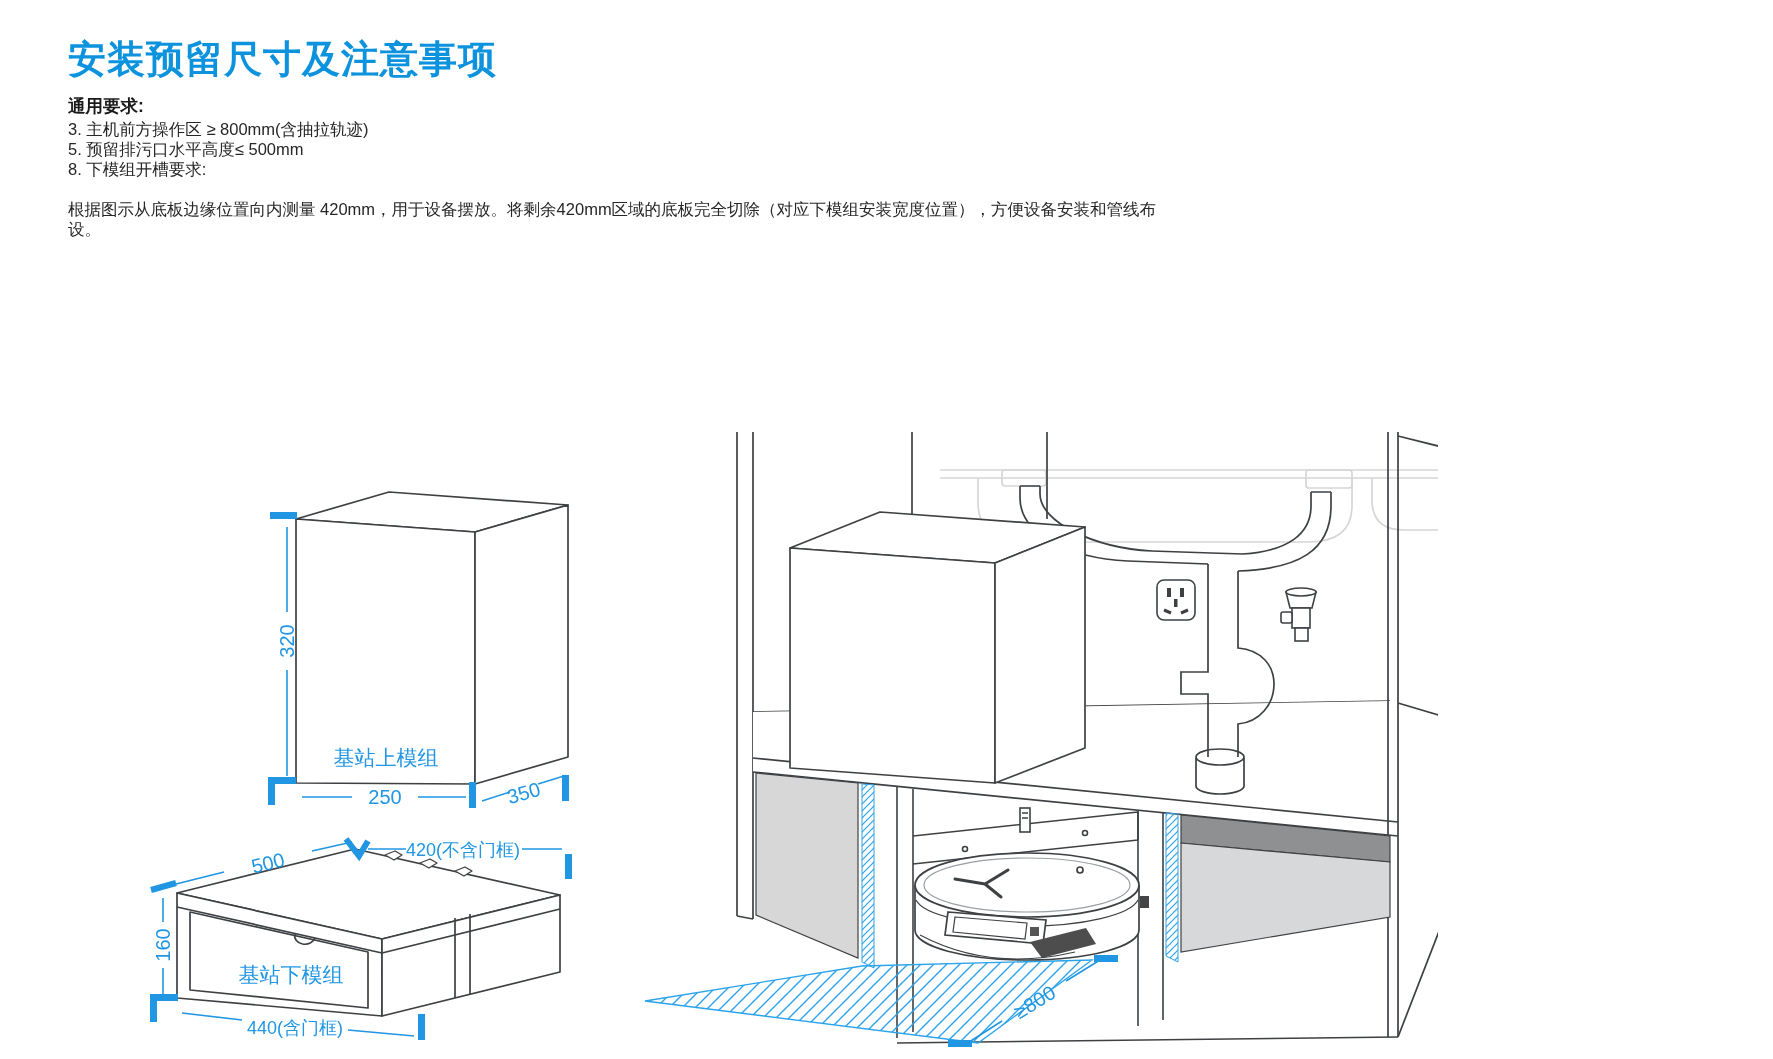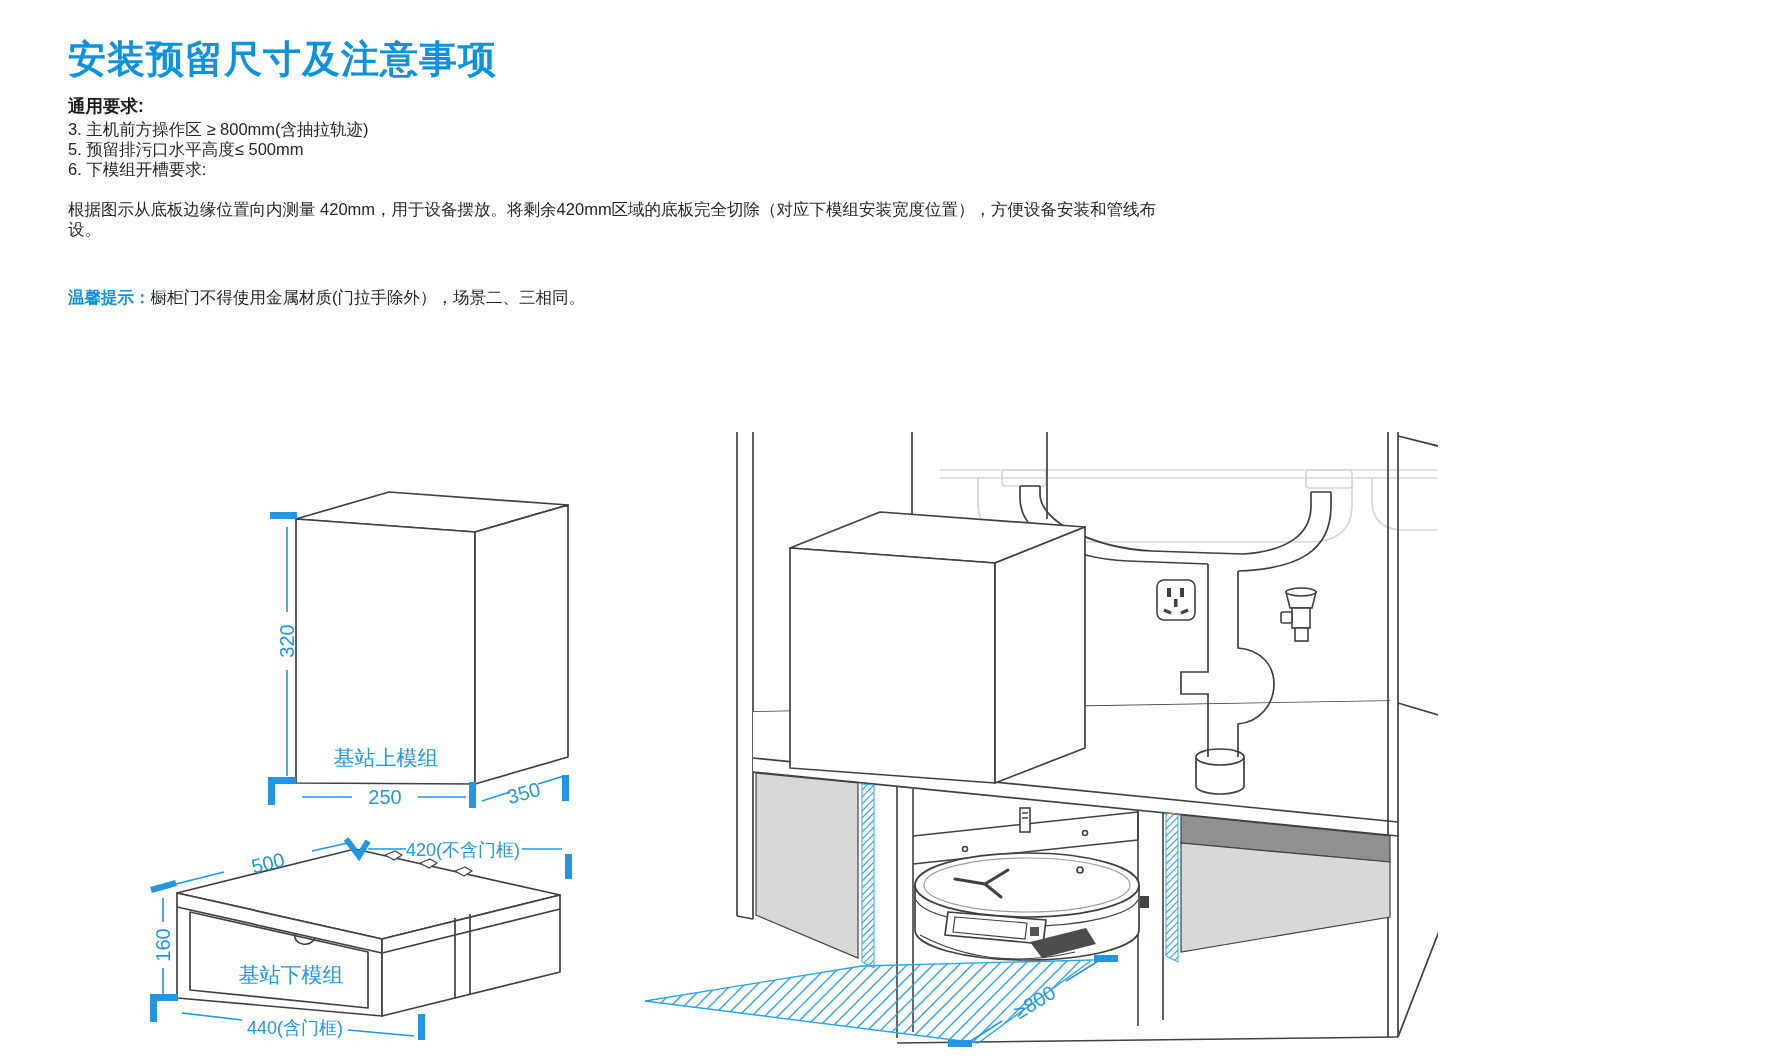--- a/index.html
+++ b/index.html
@@ -21,27 +21,24 @@
 <body>
 
 <div class="canvas">
 
   <div class="page-title">安装预留尺寸及注意事项</div>
   <div class="req-heading">通用要求:</div>
 
   <div class="req-list">
     <div>3. 主机前方操作区 ≥ 800mm(含抽拉轨迹)</div>
     <div>5. 预留排污口水平高度≤ 500mm</div>
-    <div>6. 下模组开槽要求:</div>
+    <div>8. 下模组开槽要求:</div>
     <div class="req-note">根据图示从底板边缘位置向内测量 420mm，用于设备摆放。将剩余420mm区域的底板完全切除（对应下模组安装宽度位置），方便设备安装和管线布设。</div>
   </div>
 
-  <div class="tip">
-    <b>温馨提示：</b><span>橱柜门不得使用金属材质(门拉手除外），场景二、三相同。</span>
-  </div>
 
   <svg style="position:absolute;left:230px;top:430px" width="360" height="400" viewBox="230 430 360 400">
     <g fill="none" stroke="#3e4144" stroke-width="1.7" stroke-linejoin="round">
       <polygon points="296,519 389,492 568,505 475,532" fill="#fff"></polygon>
       <polygon points="296,519 475,532 475,784 296,783" fill="#fff"></polygon>
       <polygon points="475,532 568,505 568,757 475,784" fill="#fff"></polygon>
     </g>
 
     <g fill="#2196e3">
       <rect x="270" y="512" width="27" height="7"></rect>

